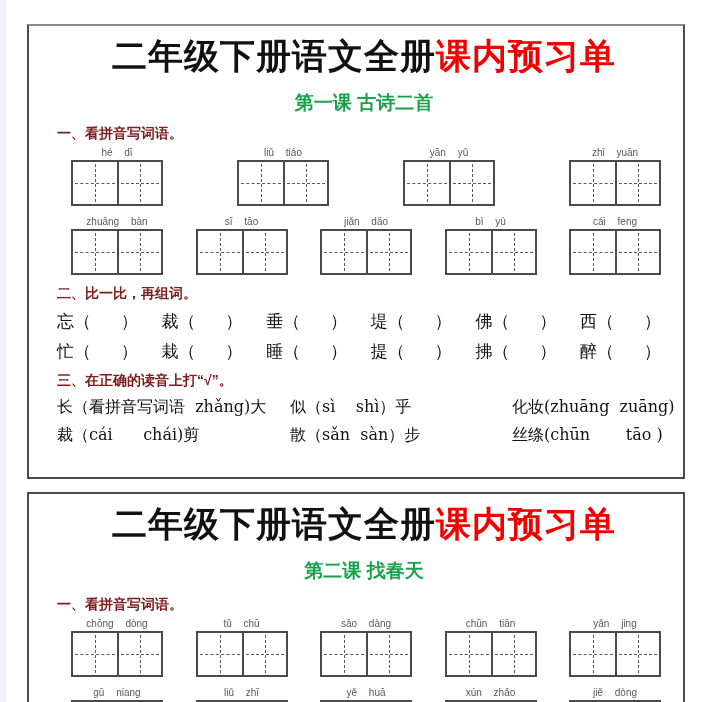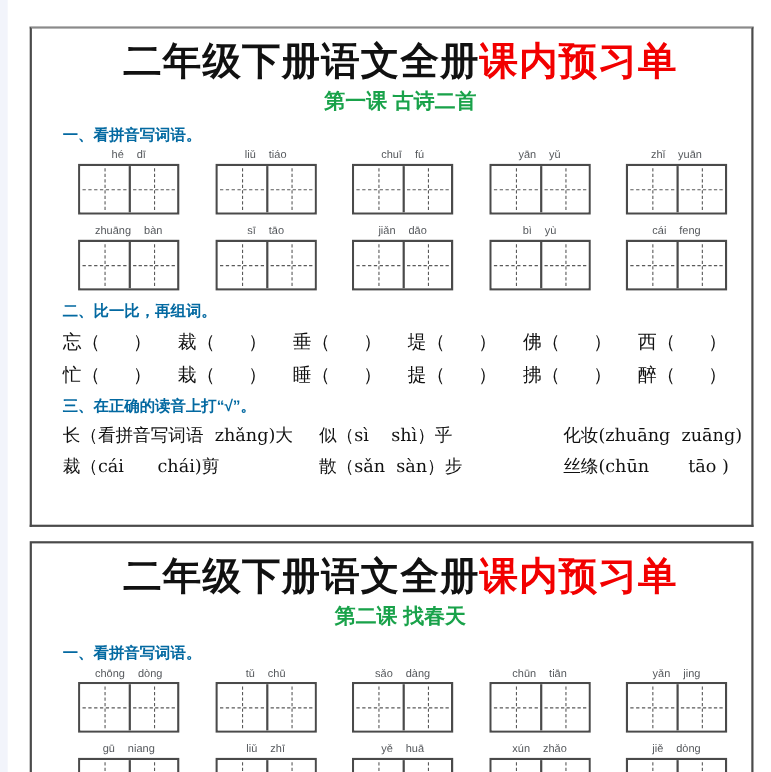--- a/index.html
+++ b/index.html
@@ -8,23 +8,23 @@
   .edge-strip { position:absolute; left:0; top:0; width:7px; height:702px; background:#f2f4fb; }
   .sheet { position:absolute; left:27px; top:24px; width:658px; }
 
   .page-card { background:#fff; border:2px solid #4a4a4a; padding:6px 8px 8px 24px; }
   .page-card.first { border-top-color:#8a8a8a; min-height:455px; margin-bottom:13px; }
   .page-card.second { min-height:400px; }
 
   .w-title { text-align:center; font-weight:bold; font-size:35px; letter-spacing:1px;
              line-height:1.15; margin-top:4px; color:#111; }
   .w-title .accent { color:#f20000; }
-  .subtitle { text-align:center; color:#19a24a; font-weight:bold; font-size:19px; margin-top:3px; }
-
-  .sec-head { font-weight:bold; font-size:14px; color:#0369a1; margin:9px 0 4px 4px; }
+  .subtitle { text-align:center; color:#19a24a; font-weight:bold; font-size:19px; margin-top:14px; }
+
+  .sec-head { font-weight:bold; font-size:14px; color:#7f1d1d; margin:9px 0 4px 4px; }
   .page-card.second .sec-head { margin-top:12px; }
 
   .wrow { display:flex; justify-content:space-between; padding:0 14px 0 18px; margin:4px 0 10px 0; }
   .wgroup { width:92px; }
   .pinyin { text-align:center; font-size:10px; color:#55585c; word-spacing:9px;
             white-space:pre; margin-bottom:2px; }
   .tian { display:flex; border:2px solid #4a4a4a; width:92px; }
   .cell { position:relative; width:44px; height:42px; background:#fff; }
   .cell + .cell { border-left:2px solid #4a4a4a; }
   .cell::before { content:""; position:absolute; left:50%; top:2px; bottom:2px;
@@ -67,27 +67,20 @@
           </div>
       </div>
       <div class="wgroup">
         <div class="pinyin">liǔ tiáo</div>
         <div class="tian">
             <div class="cell"></div>
             <div class="cell"></div>
           </div>
       </div>
       <div class="wgroup">
-        <div class="pinyin">chuī fú</div>
-        <div class="tian">
-            <div class="cell"></div>
-            <div class="cell"></div>
-          </div>
-      </div>
-      <div class="wgroup">
         <div class="pinyin">yān yǔ</div>
         <div class="tian">
             <div class="cell"></div>
             <div class="cell"></div>
           </div>
       </div>
       <div class="wgroup">
         <div class="pinyin">zhǐ yuān</div>
         <div class="tian">
             <div class="cell"></div>

